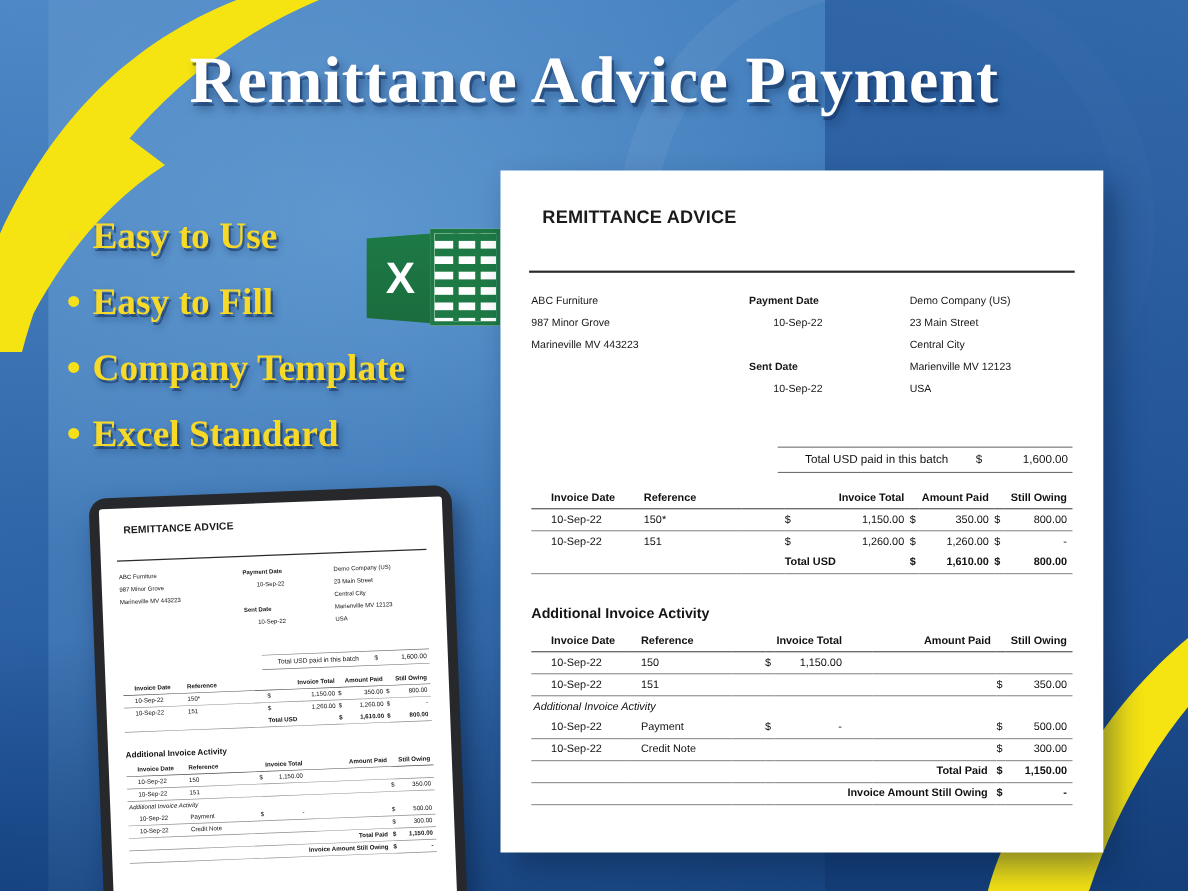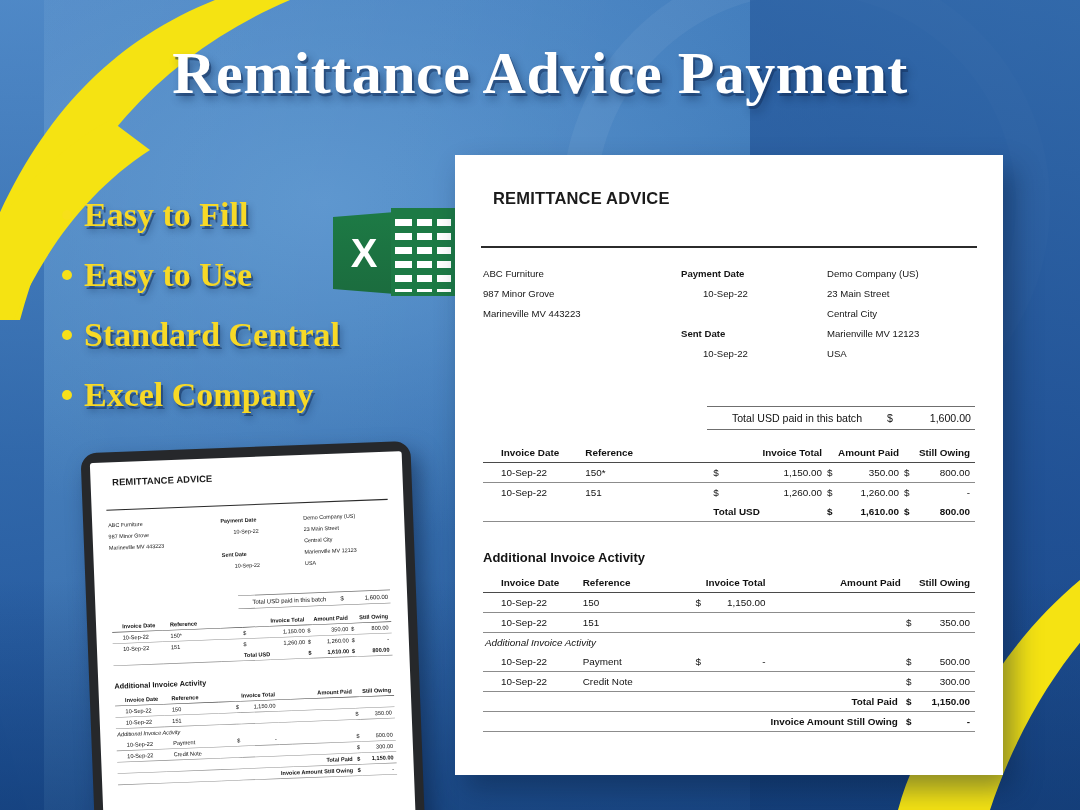--- a/index.html
+++ b/index.html
@@ -171,33 +171,33 @@
   <svg class="swoosh-br" width="240" height="250" viewBox="0 0 240 250">
     <path d="M 240 20 C 180 70 120 150 95 250 L 150 250 C 178 165 222 100 260 60 Z" fill="#f5e312"></path>
     <path d="M 140 150 C 120 175 105 210 98 250 L 58 250 C 70 205 92 168 118 140 Z" fill="#f5e312"></path>
   </svg>
 
   <div class="title">Remittance Advice Payment</div>
 
   <div class="bullets">
     <div class="bullet">
       <span class="dot"></span>
-      <span class="btxt">Easy to Fill</span>
+      <span class="btxt">Easy to Use</span>
     </div>
     <div class="bullet">
       <span class="dot"></span>
-      <span class="btxt">Easy to Use</span>
+      <span class="btxt">Easy to Fill</span>
     </div>
     <div class="bullet">
       <span class="dot"></span>
-      <span class="btxt">Standard Central</span>
+      <span class="btxt">Company Template</span>
     </div>
     <div class="bullet">
       <span class="dot"></span>
-      <span class="btxt">Excel Company</span>
+      <span class="btxt">Excel Standard</span>
     </div>
   </div>
 
   <div class="xl">
     <div class="left"></div>
     <div class="xglyph">X</div>
     <div class="right">
       <svg width="100%" height="100%" viewBox="0 0 56 80" preserveAspectRatio="none">
         <rect x="0" y="0" width="56" height="80" fill="#ffffff"></rect>
         <g fill="#1d7a45">

